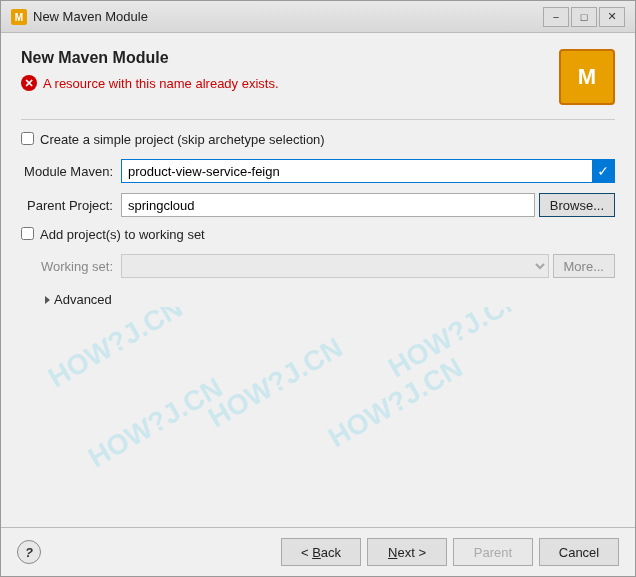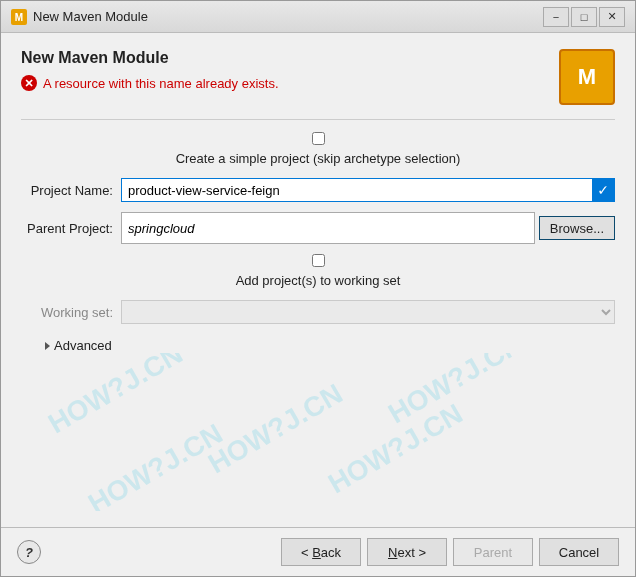--- a/index.html
+++ b/index.html
@@ -101,24 +101,23 @@
 
     .header-area {
       position: relative;
       border-bottom: 1px solid #ccc;
       padding-bottom: 14px;
       margin-bottom: 12px;
     }
 
     .checkbox-row {
       display: flex;
-      align-items: center;
+      align-items: flex-start;
       gap: 6px;
       margin-bottom: 12px;
-      flex-direction: column;
     }
     .checkbox-row input[type=checkbox] {
       width: 13px;
       height: 13px;
     }
 
     .form-row {
       display: flex;
       align-items: center;
       margin-bottom: 10px;
@@ -126,27 +125,26 @@
     .form-label {
       width: 100px;
       text-align: right;
       padding-right: 8px;
       color: #222;
       font-size: 13px;
       flex-shrink: 0;
     }
     .form-input {
       flex: 1;
-      height: 32px;
+      height: 24px;
       border: 1px solid #aaa;
       padding: 2px 6px;
       font-size: 13px;
       background: white;
       outline: none;
-      font-style: italic;
     }
     .input-with-check {
       flex: 1;
       display: flex;
       align-items: flex-start;
       border: 1px solid #0078d7;
       background: white;
     }
     .input-with-check input {
       flex: 1;
@@ -328,41 +326,42 @@
         <span style="color:white; font-size:22px; font-weight:bold;">M</span>
       </div>
     </div>
 
     <div class="checkbox-row">
       <input type="checkbox" id="simpleProject" style="">
       <label for="simpleProject" style="font-size:13px; color:#222;">Create a simple project (skip archetype selection)</label>
     </div>
 
     <div class="form-row">
-      <span class="form-label">Project Name:</span>
+      <span class="form-label">Module Maven:</span>
       <div class="input-with-check">
         <input type="text" value="product-view-service-feign" style="">
         <div class="check-mark">✓</div>
       </div>
     </div>
 
     <div class="form-row">
       <span class="form-label">Parent Project:</span>
       <input type="text" class="form-input" value="springcloud" style="">
       <button class="browse-btn">Browse...</button>
     </div>
 
     <div class="checkbox-row">
       <input type="checkbox" id="addWorkingSet" style="">
       <label for="addWorkingSet" style="font-size:13px; color:#222;">Add project(s) to working set</label>
     </div>
 
     <div class="workingset-row">
       <span class="workingset-label">Working set:</span>
       <select class="workingset-select" disabled=""></select>
+      <button class="more-btn">More...</button>
     </div>
 
     <div class="advanced-row">
       <div class="triangle"></div>
       <span class="advanced-label">Advanced</span>
     </div>
 
     <div class="watermark-area">
       <div class="watermark" style="top:20px; left:20px;">HOW?J.CN</div>
       <div class="watermark" style="top:60px; left:180px;">HOW?J.CN</div>

